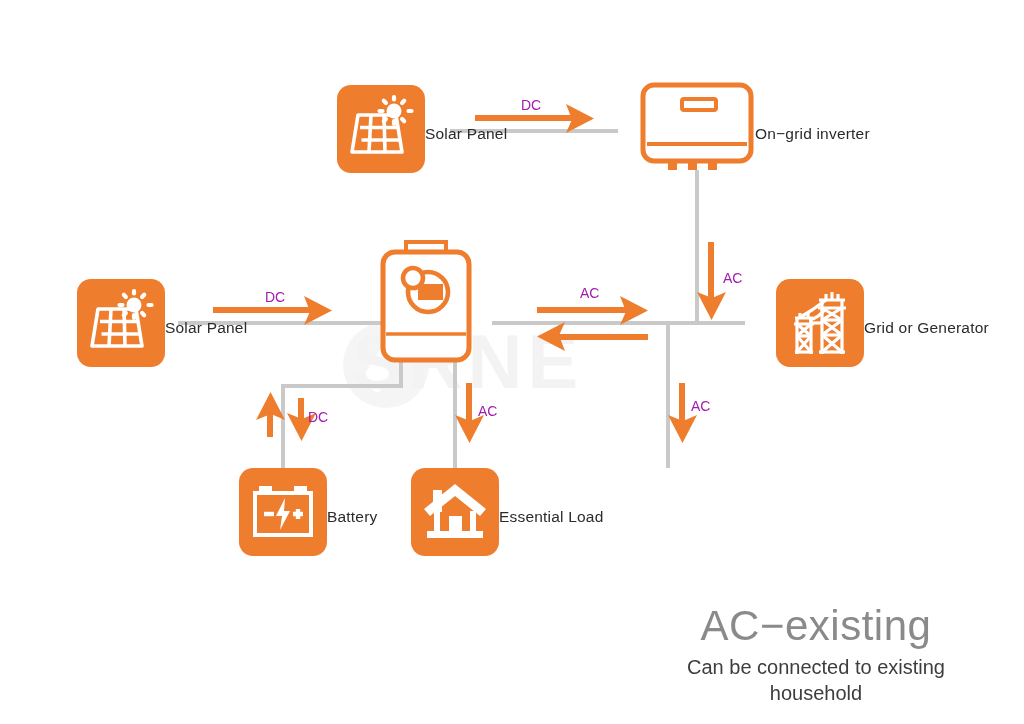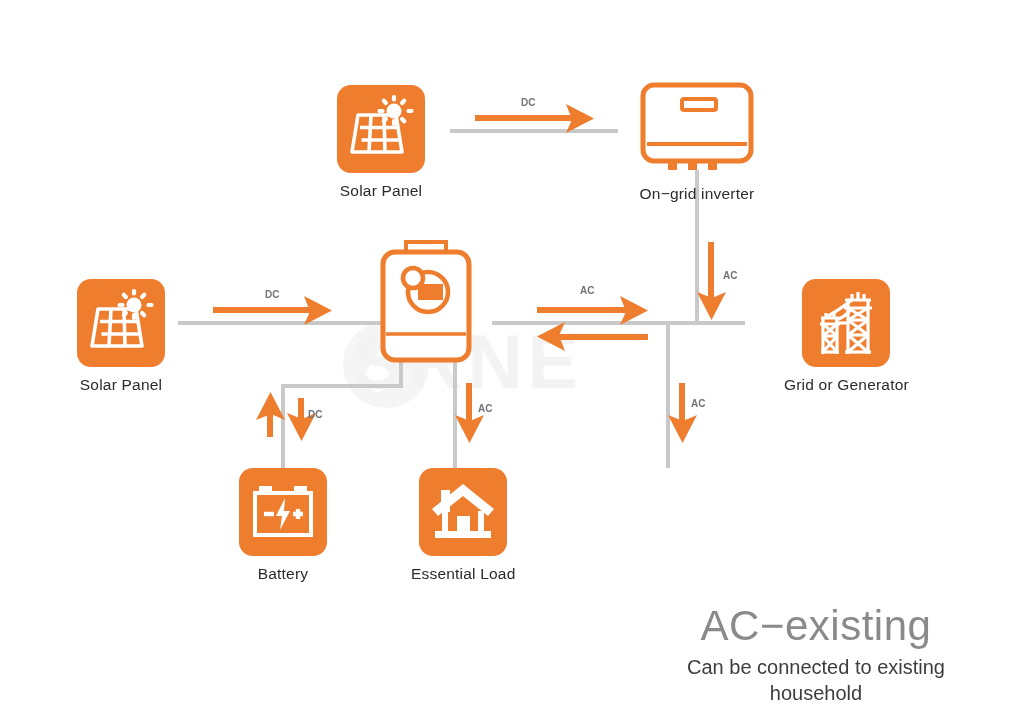--- a/index.html
+++ b/index.html
@@ -13,43 +13,42 @@
   #stage {
     position: relative;
     width: 1024px;
     height: 724px;
     background: #ffffff;
     overflow: hidden;
   }
   .node {
     position: absolute;
     display: flex;
-    flex-direction: column;
+    flex-direction: row;
     align-items: center;
   }
   .tile {
     background: #EE7D2D;
     border-radius: 14px;
     display: flex;
     align-items: center;
     justify-content: center;
   }
   .node-label {
     margin-top: 9px;
     font-size: 15.5px;
     color: #2b2b2b;
     white-space: nowrap;
     letter-spacing: 0.2px;
   }
   .flow-label {
     position: absolute;
-    font-size: 10px;
-    color: #737373;
+    font-size: 14px;
+    color: #a21caf;
     white-space: nowrap;
-    font-weight: bold;
   }
   svg { display: block; overflow: visible; }
   .wire { stroke: #c9c9c9; stroke-width: 4; fill: none; stroke-linecap: butt; stroke-linejoin: miter; }
   .arrow { fill: none; stroke: #EE7D2D; stroke-width: 6; stroke-linecap: butt; stroke-linejoin: miter; }
   .arrowhead { fill: #EE7D2D; stroke: none; }
 
   #watermark {
     position: absolute;
     left: 352px;
     top: 318px;
@@ -248,21 +247,21 @@
         <rect x="27" y="2" width="40" height="12" fill="none" stroke="#EE7D2D" stroke-width="4"></rect>
         <rect x="4" y="12" width="86" height="108" rx="12" ry="12" fill="#ffffff" stroke="#EE7D2D" stroke-width="5"></rect>
         <path d="M7 94 L87 94" stroke="#EE7D2D" stroke-width="3.4" fill="none"></path>
         <circle cx="49" cy="52" r="20" fill="none" stroke="#EE7D2D" stroke-width="4.6"></circle>
         <circle cx="34" cy="38" r="10" fill="#ffffff" stroke="#EE7D2D" stroke-width="4.6"></circle>
         <rect x="39" y="44" width="25" height="16" fill="#EE7D2D"></rect>
       </svg>
     </div>
   </div>
 
-  <div class="node" style="left:776px; top:279px;margin-left:8px;">
+  <div class="node" style="left:776px; top:279px;">
     <div class="tile" style="width:88px;height:88px;">
       <svg width="70" height="66" viewBox="0 0 70 66">
         <g fill="none" stroke="#ffffff" stroke-width="3.2" stroke-linejoin="round">
 
           <path d="M37 10 L37 64 M57 10 L57 64"></path>
           <path d="M34 10 L60 10 M33 18 L61 18"></path>
           <path d="M37 18 L57 30 M57 18 L37 30"></path>
           <path d="M37 30 L57 30"></path>
           <path d="M37 30 L57 45 M57 30 L37 45"></path>
           <path d="M37 45 L57 45"></path>

